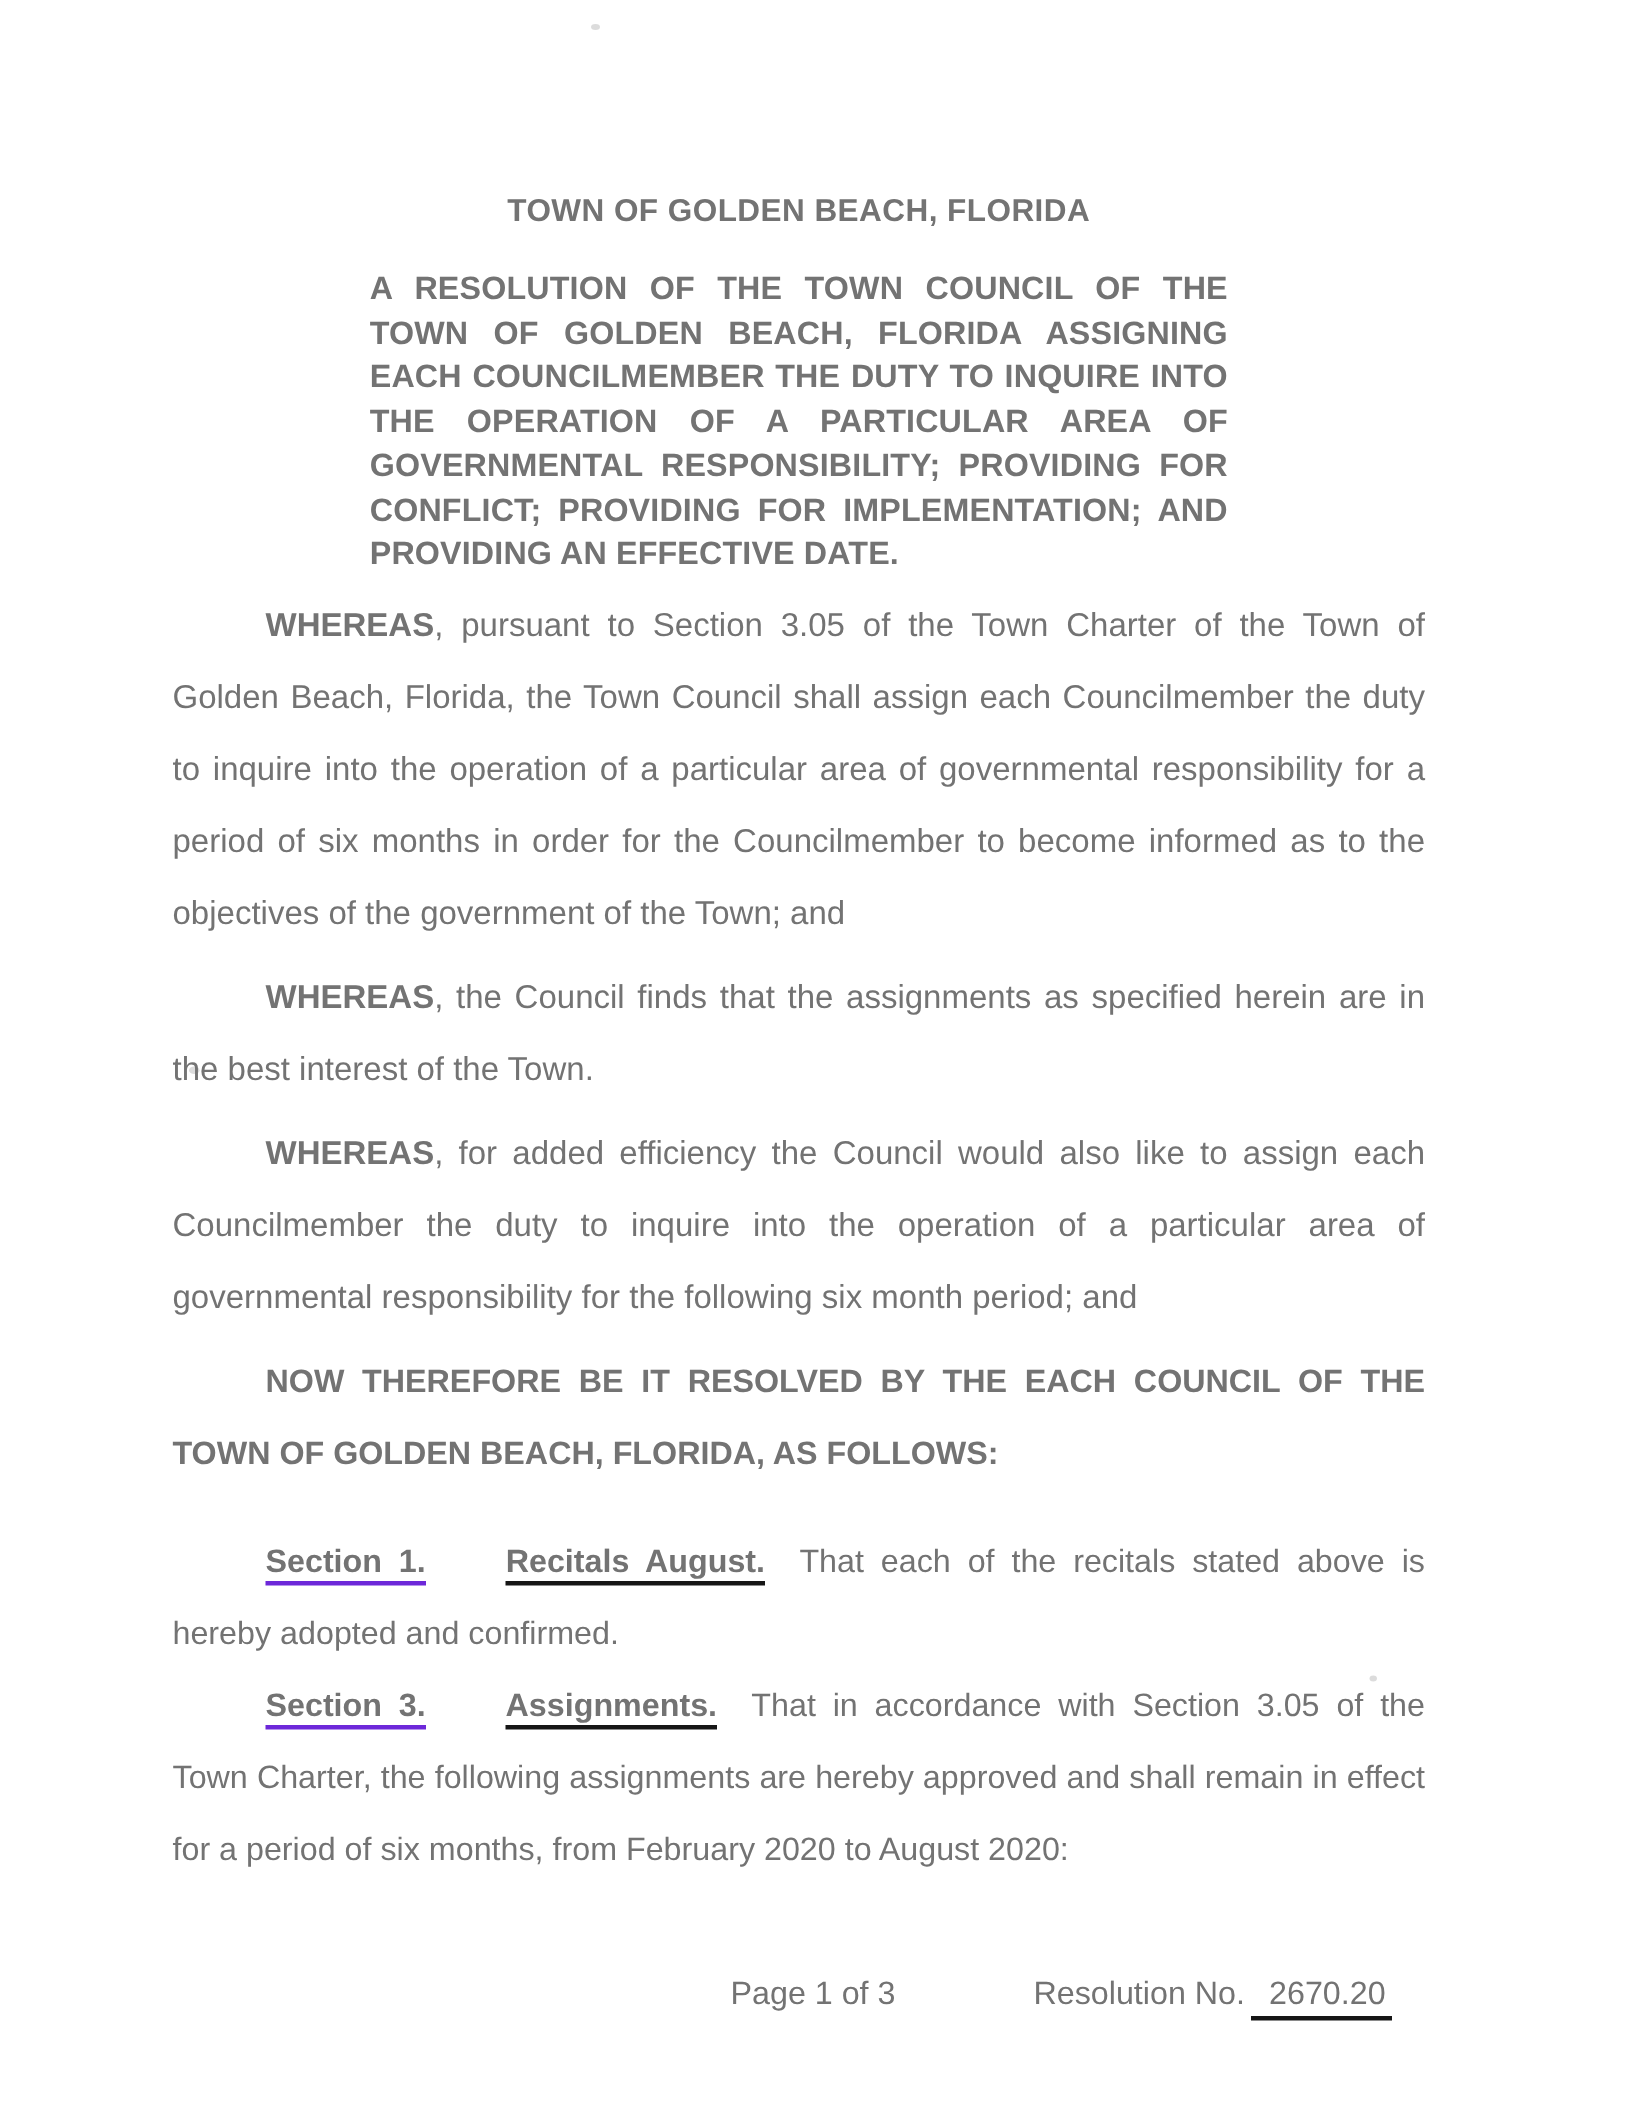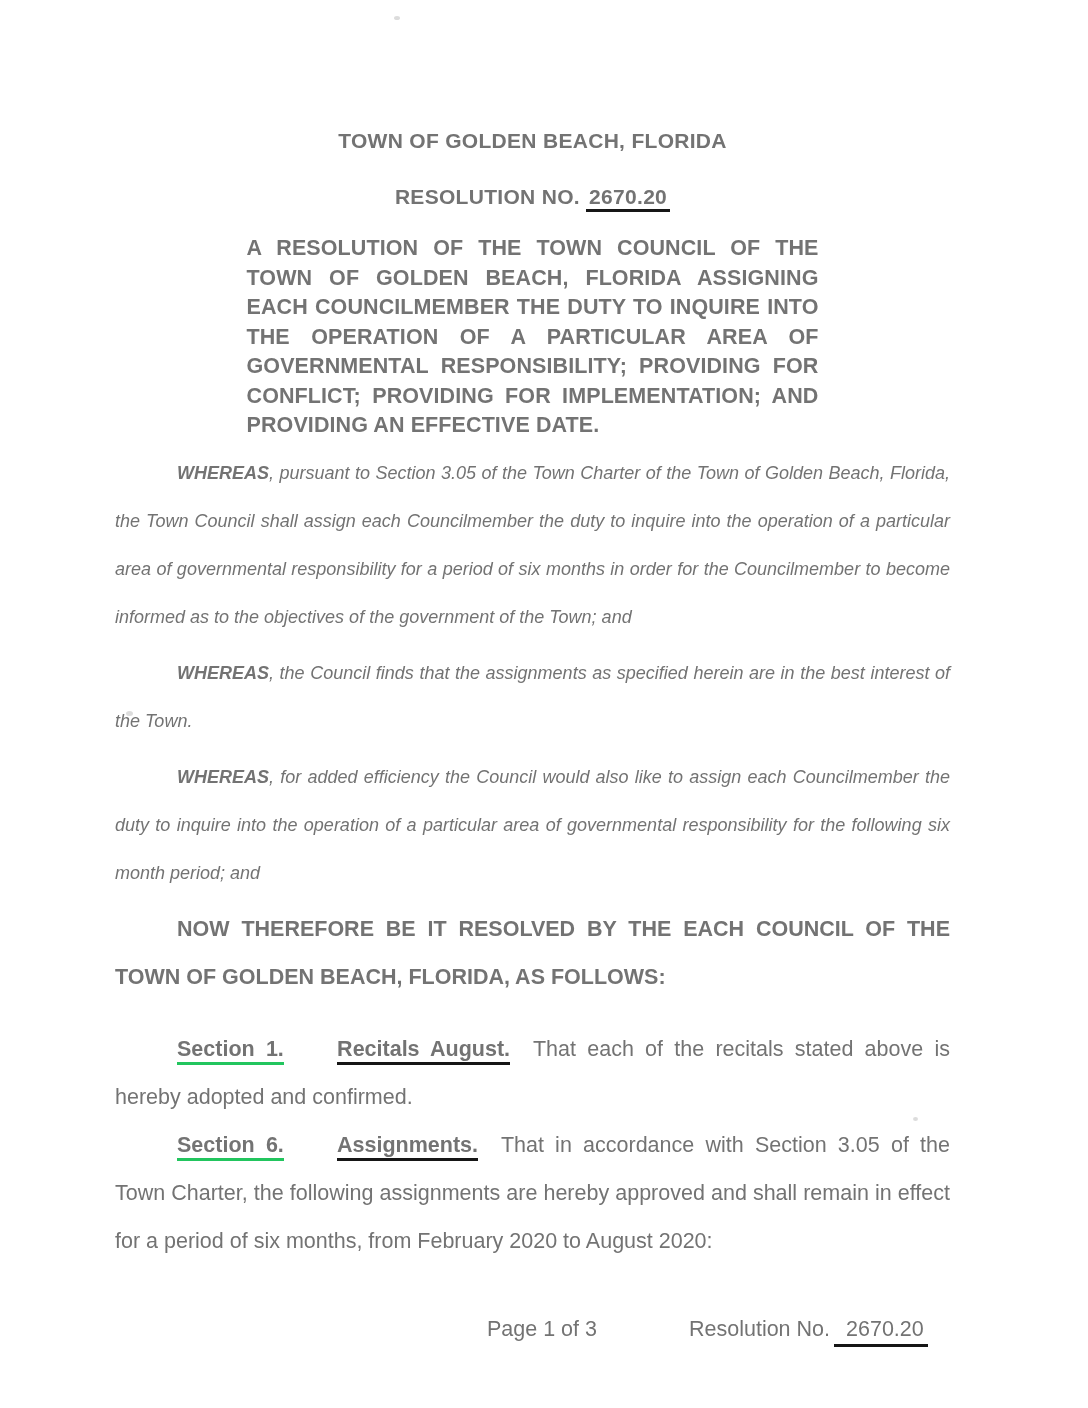--- a/index.html
+++ b/index.html
@@ -44,25 +44,24 @@
     width: 572px;
     margin: 24px auto 0 auto;
     text-align: justify;
     font-weight: bold;
     font-size: 21.5px;
     line-height: 29.5px;
     letter-spacing: 0.1px;
   }
   .body-para {
     margin: 8px 0 0 0;
-    font-size: 18px;
+    font-size: 22px;
     line-height: 48px;
     text-align: justify;
     text-indent: 62px;
-    font-style: italic;
   }
   .body-para:first-of-type { margin-top: 0; }
   .lead-bold { font-weight: bold; }
   .resolved-para {
     margin: 8px 0 0 0;
     font-size: 21.5px;
     line-height: 48px;
     text-align: justify;
     text-indent: 62px;
     font-weight: bold;
@@ -70,21 +69,21 @@
   .section-para {
     margin: 0;
     font-size: 21.5px;
     line-height: 48px;
     text-align: justify;
     text-indent: 62px;
   }
   .section-para.first { margin-top: 24px; }
   .section-number {
     font-weight: bold;
-    border-bottom: 3px solid #22c55e;
+    border-bottom: 3px solid #6d28d9;
     padding-bottom: 1px;
     margin-right: 42px;
   }
   .section-title {
     font-weight: bold;
     border-bottom: 3px solid #161616;
     padding-bottom: 1px;
     margin-right: 12px;
   }
   .footer {
@@ -117,24 +116,20 @@
 <div class="page">
 
   <div class="speck" style="left:394px; top:16px; width:6px; height:4px;"></div>
   <div class="speck" style="left:126px; top:711px; width:7px; height:5px;"></div>
   <div class="speck" style="left:913px; top:1117px; width:5px; height:4px;"></div>
 
   <div class="content">
 
     <div class="doc-title">TOWN OF GOLDEN BEACH, FLORIDA</div>
 
-    <div class="resolution-line">
-      <span>RESOLUTION NO.</span>
-      <span class="u-thick">2670.20</span>
-    </div>
 
     <p class="summary">A RESOLUTION OF THE TOWN COUNCIL OF THE TOWN OF GOLDEN BEACH, FLORIDA ASSIGNING EACH COUNCILMEMBER THE DUTY TO INQUIRE INTO THE OPERATION OF A PARTICULAR AREA OF GOVERNMENTAL RESPONSIBILITY; PROVIDING FOR CONFLICT; PROVIDING FOR IMPLEMENTATION; AND PROVIDING AN EFFECTIVE DATE.</p>
 
     <p class="body-para">
       <span class="lead-bold">WHEREAS</span><span>, pursuant to Section 3.05 of the Town Charter of the Town of Golden Beach, Florida, the Town Council shall assign each Councilmember the duty to inquire into the operation of a particular area of governmental responsibility for a period of six months in order for the Councilmember to become informed as to the objectives of the government of the Town; and</span>
     </p>
 
     <p class="body-para">
       <span class="lead-bold">WHEREAS</span><span>, the Council finds that the assignments as specified herein are in the best interest of the Town.</span>
     </p>
@@ -145,21 +140,21 @@
 
     <p class="resolved-para">NOW THEREFORE BE IT RESOLVED BY THE EACH COUNCIL OF THE TOWN OF GOLDEN BEACH, FLORIDA, AS FOLLOWS:</p>
 
     <p class="section-para first">
       <span class="section-number">Section 1.</span>
       <span class="section-title">Recitals August.</span>
       <span>That each of the recitals stated above is hereby adopted and confirmed.</span>
     </p>
 
     <p class="section-para">
-      <span class="section-number">Section 6.</span>
+      <span class="section-number">Section 3.</span>
       <span class="section-title">Assignments.</span>
       <span>That in accordance with Section 3.05 of the Town Charter, the following assignments are hereby approved and shall remain in effect for a period of six months, from February 2020 to August 2020:</span>
     </p>
 
   </div>
 
   <div class="footer">
     <span class="footer-page">Page 1 of 3</span>
     <span class="footer-res-label">Resolution No.</span>
     <span class="footer-res-number">2670.20</span>

